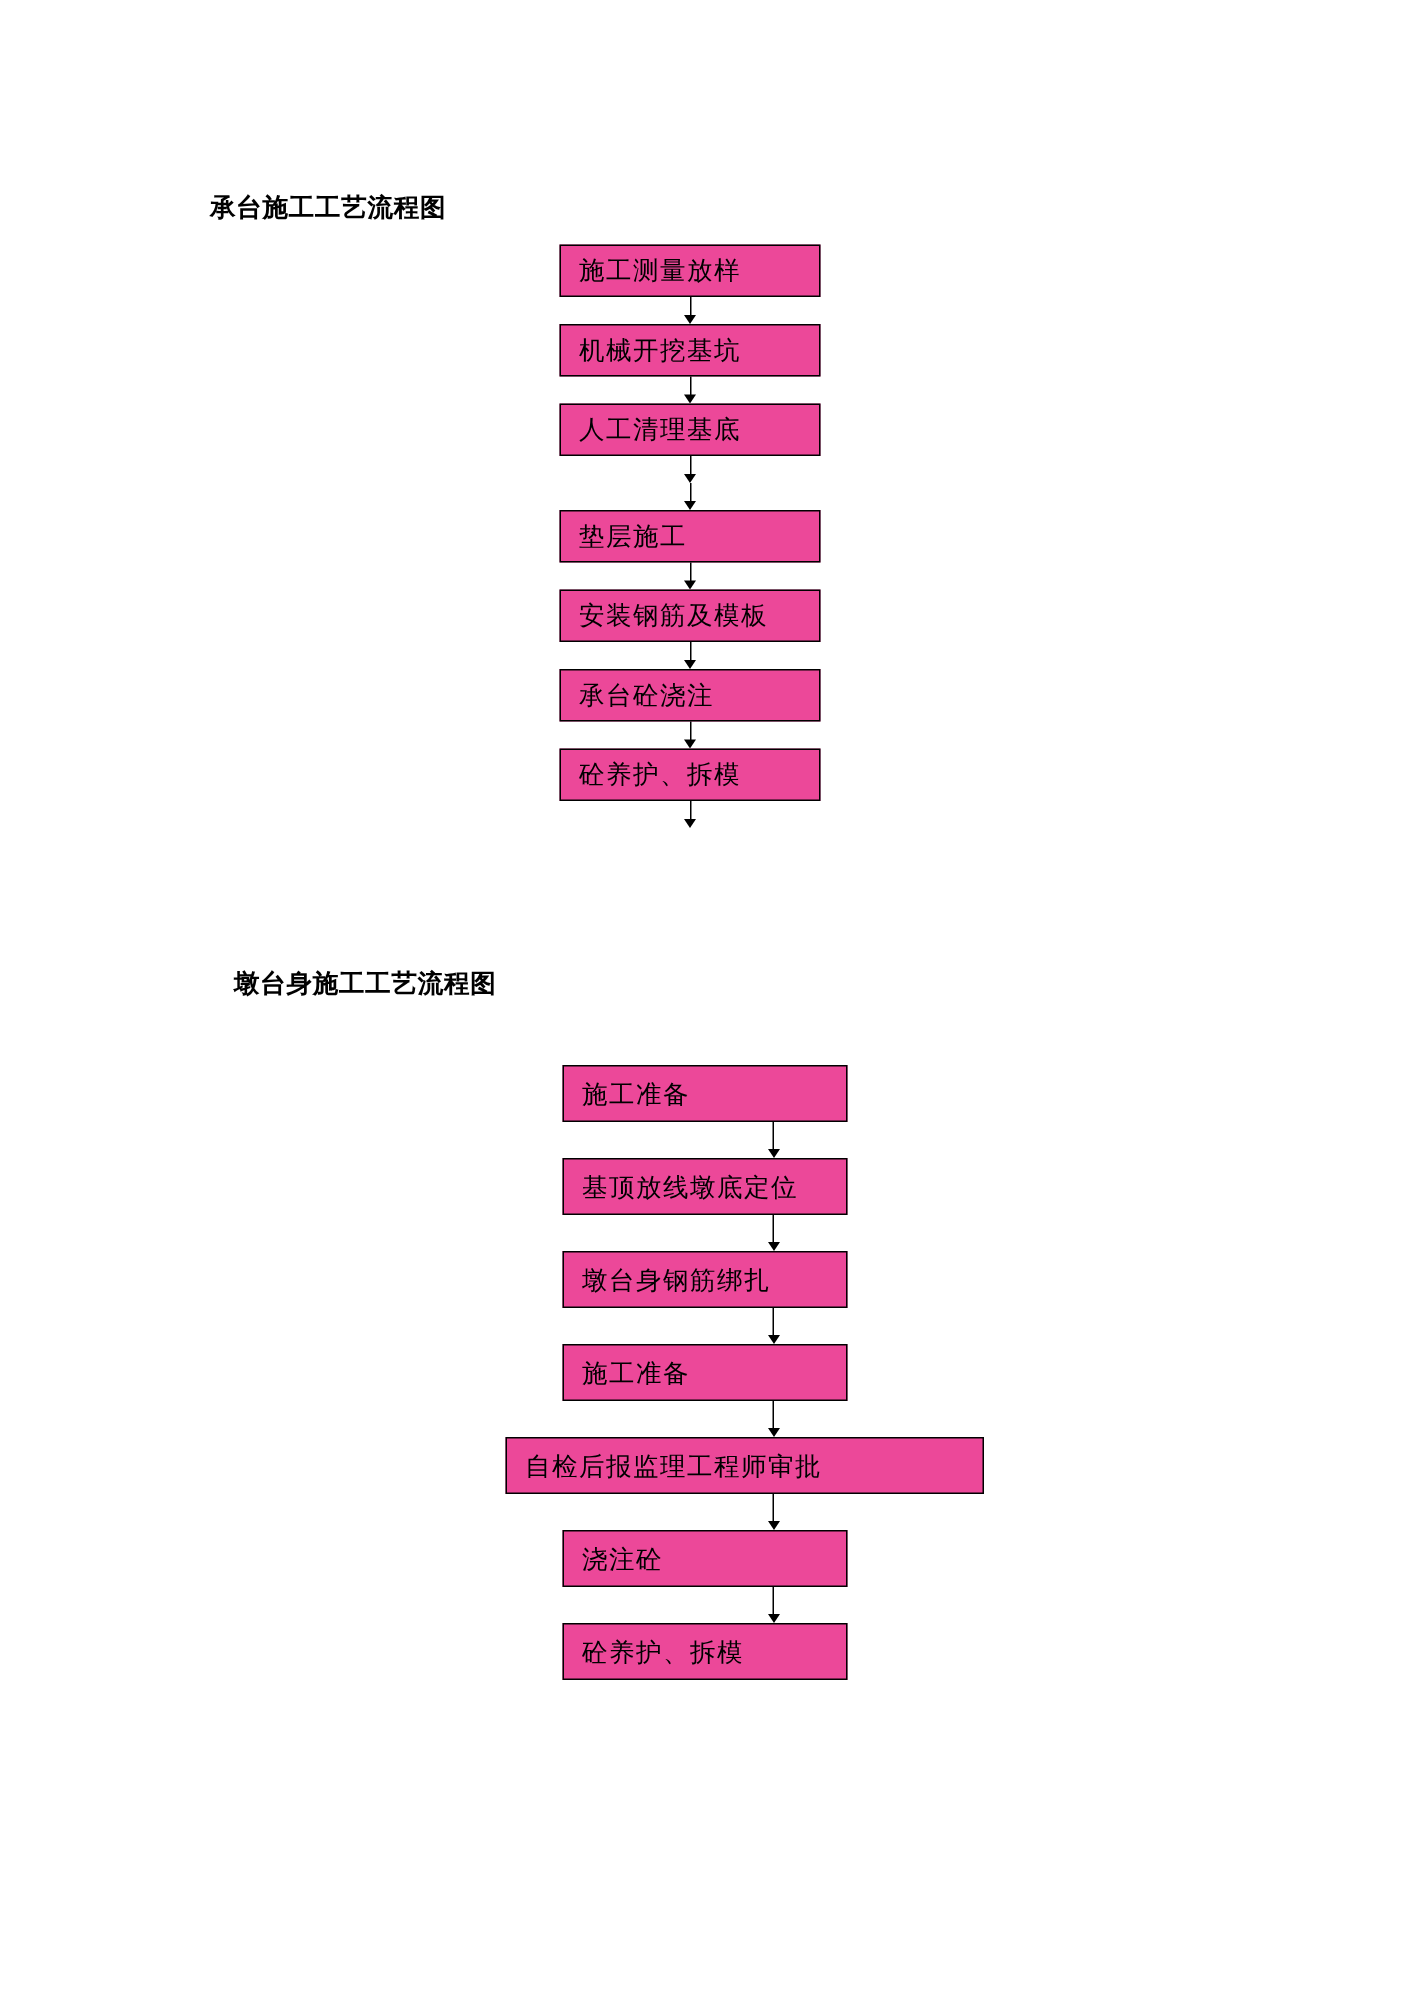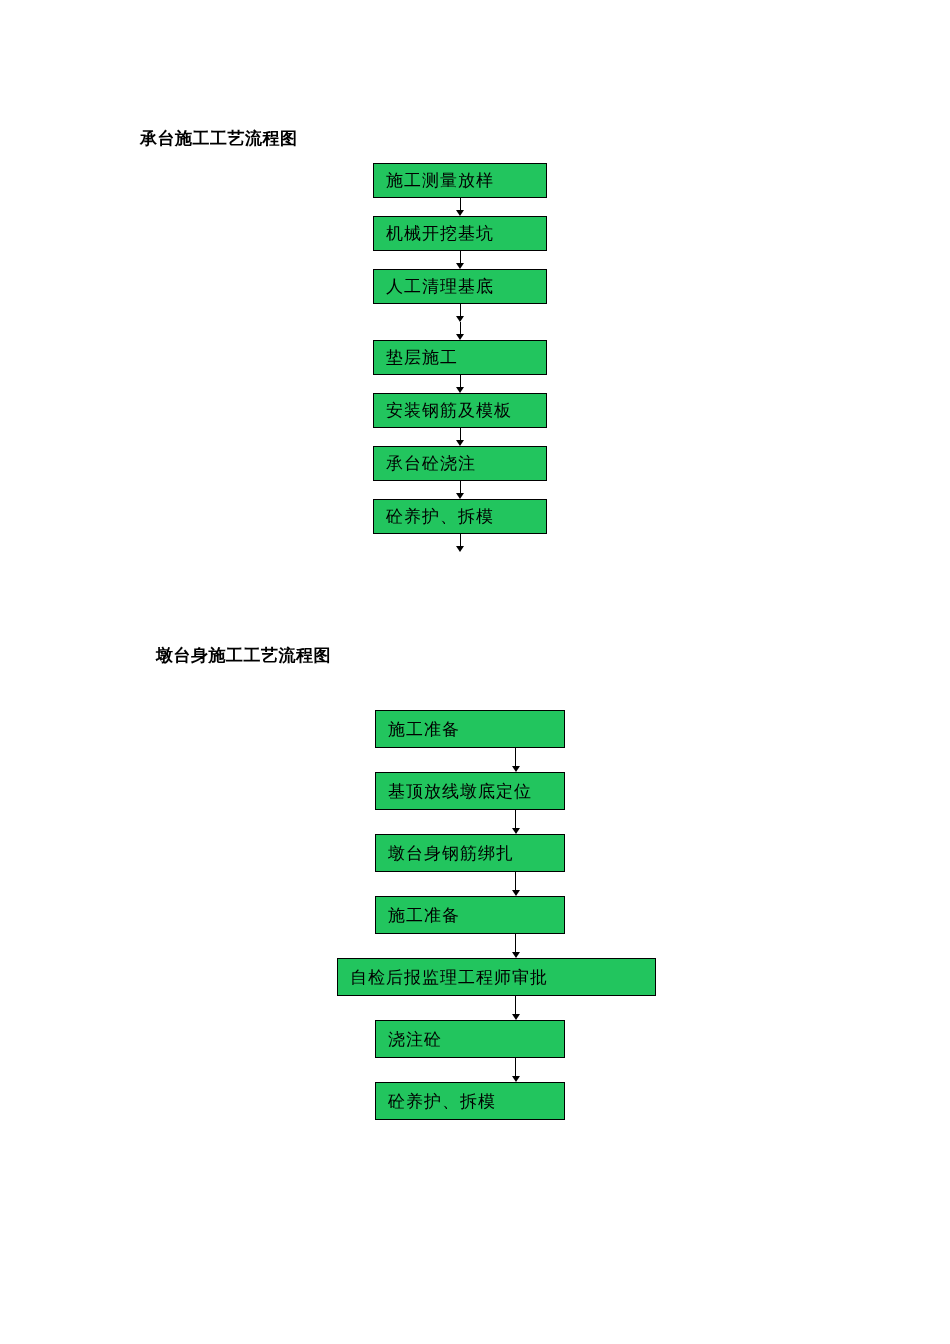--- a/index.html
+++ b/index.html
@@ -40,21 +40,21 @@
   .flow {
     position: absolute;
   }
   #flow-1 { left: 373px; top: 163px; }
   #flow-2 { left: 375px; top: 710px; text-align: right; }
 
   .node {
     position: relative;
     box-sizing: border-box;
     border: 1px solid #000000;
-    background: #22c55e;
+    background: #ec4899;
     display: flex;
     align-items: center;
     white-space: nowrap;
   }
   .node .node-label {
     font-size: 17px;
     line-height: 1;
     padding-left: 12px;
     letter-spacing: 1px;
   }

